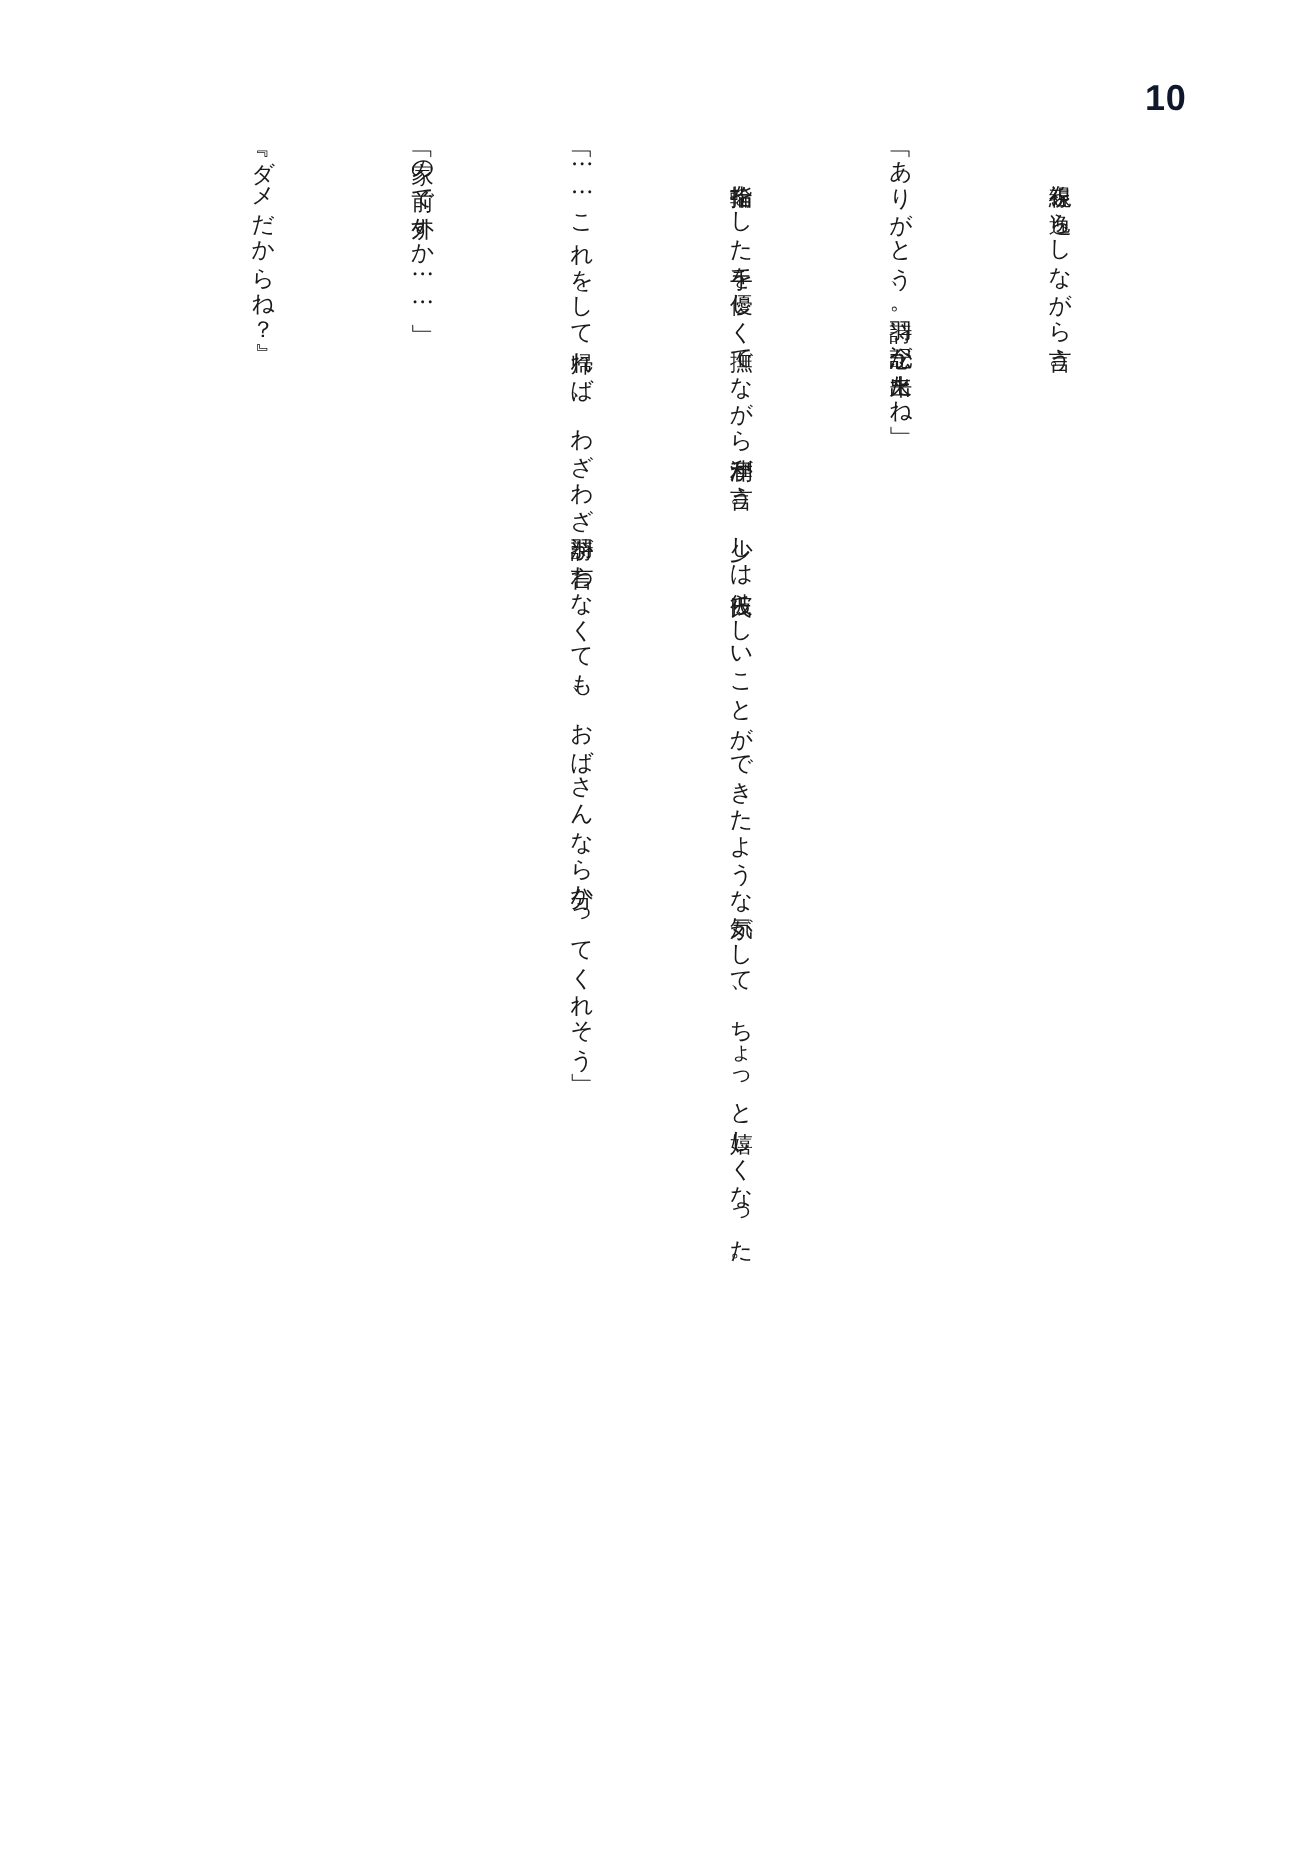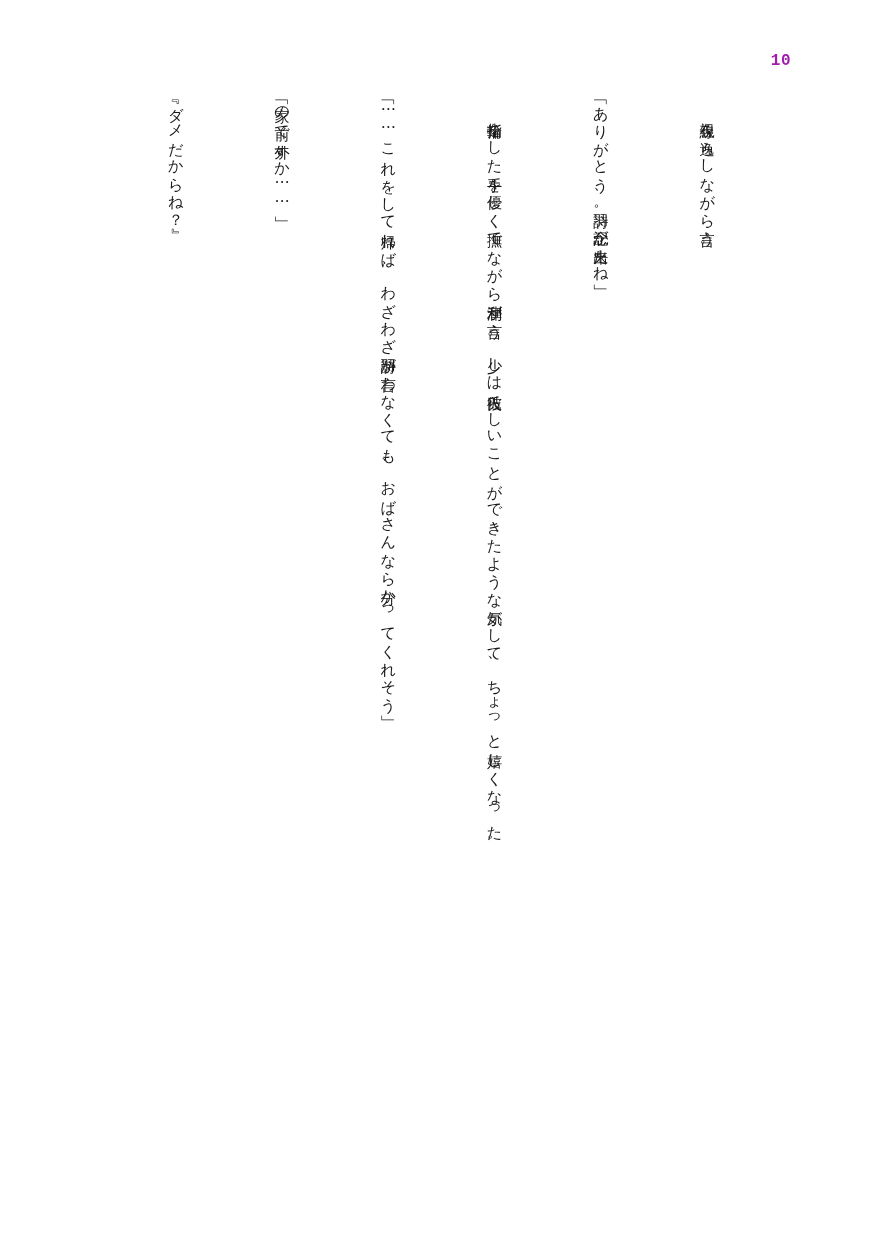--- a/index.html
+++ b/index.html
@@ -16,25 +16,25 @@
     width: 875px;
     height: 1241px;
     background: #ffffff;
     overflow: hidden;
     box-sizing: border-box;
   }
   .page-number {
     position: absolute;
     top: 52px;
     right: 84px;
-    font-size: 16px;
+    font-size: 24px;
     font-weight: bold;
     letter-spacing: 0.5px;
-    font-family: Liberation Mono, monospace;
-    color: #a21caf;
+    font-family: Liberation Sans, sans-serif;
+    color: #0f172a;
   }
   .text-body {
     position: absolute;
     top: 95px;
     right: 80px;
     left: 80px;
     height: 1060px;
     writing-mode: vertical-rl;
     -webkit-writing-mode: vertical-rl;
     text-orientation: upright;

